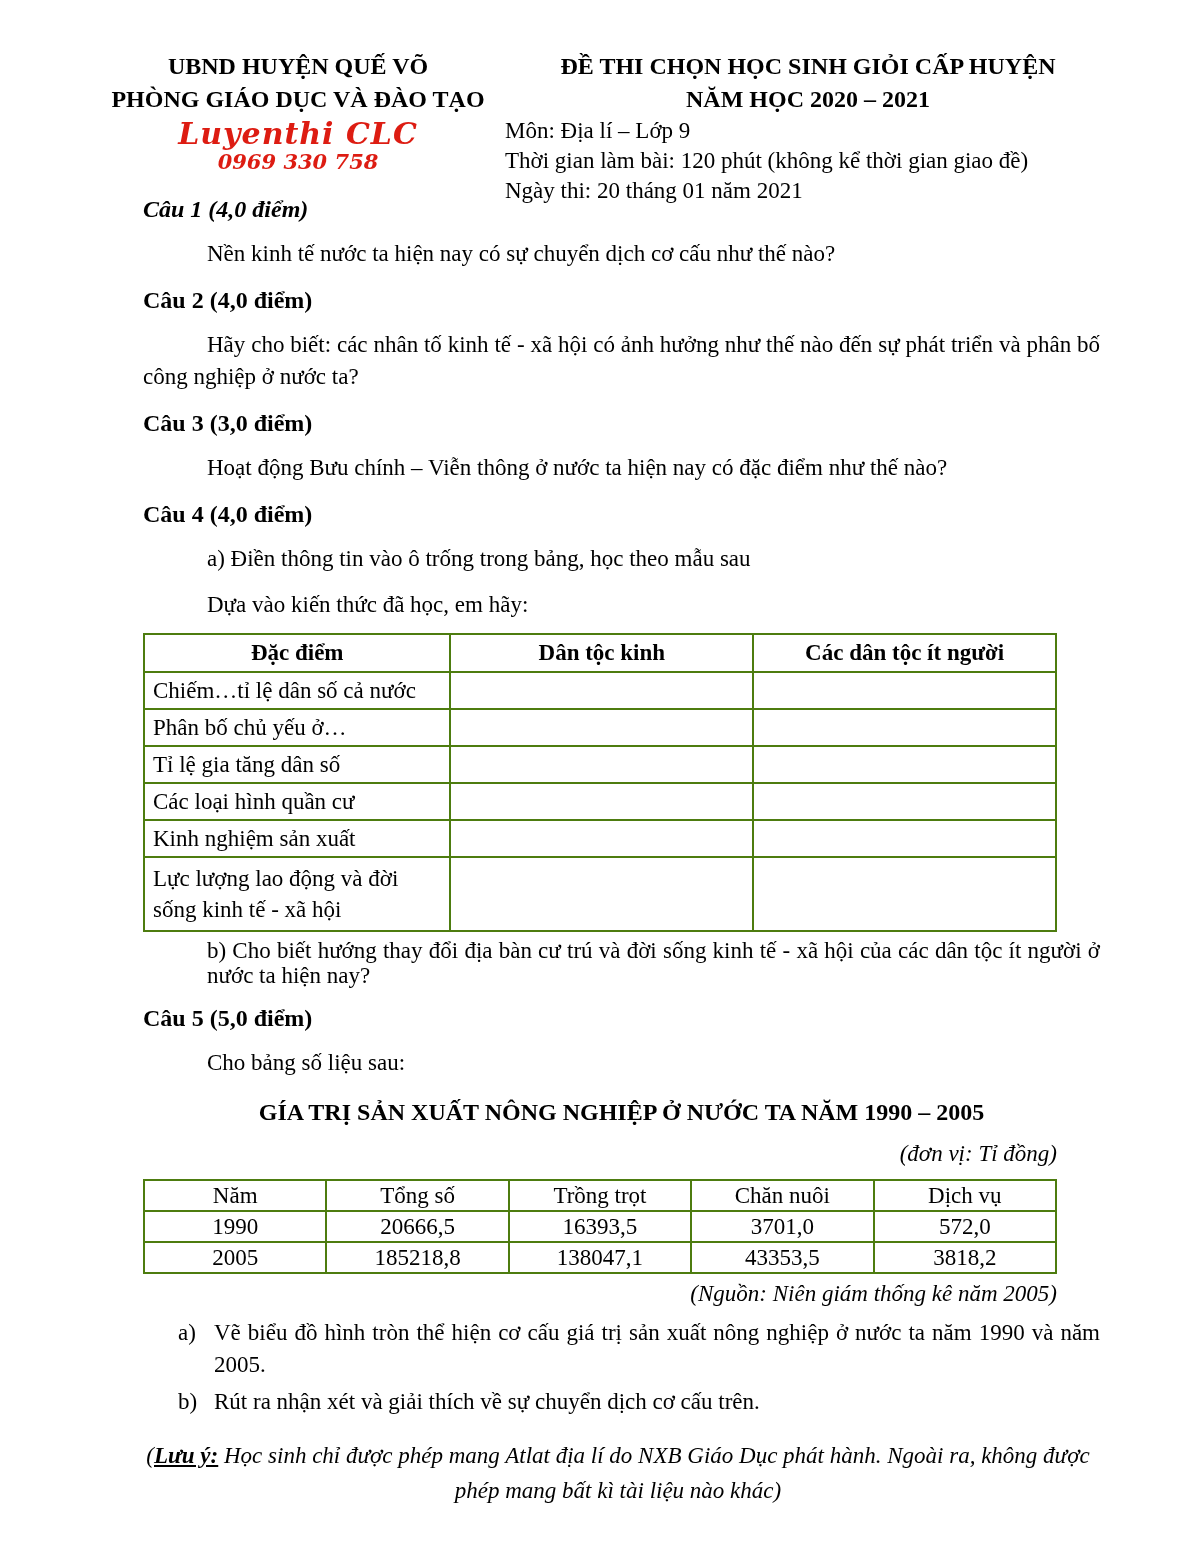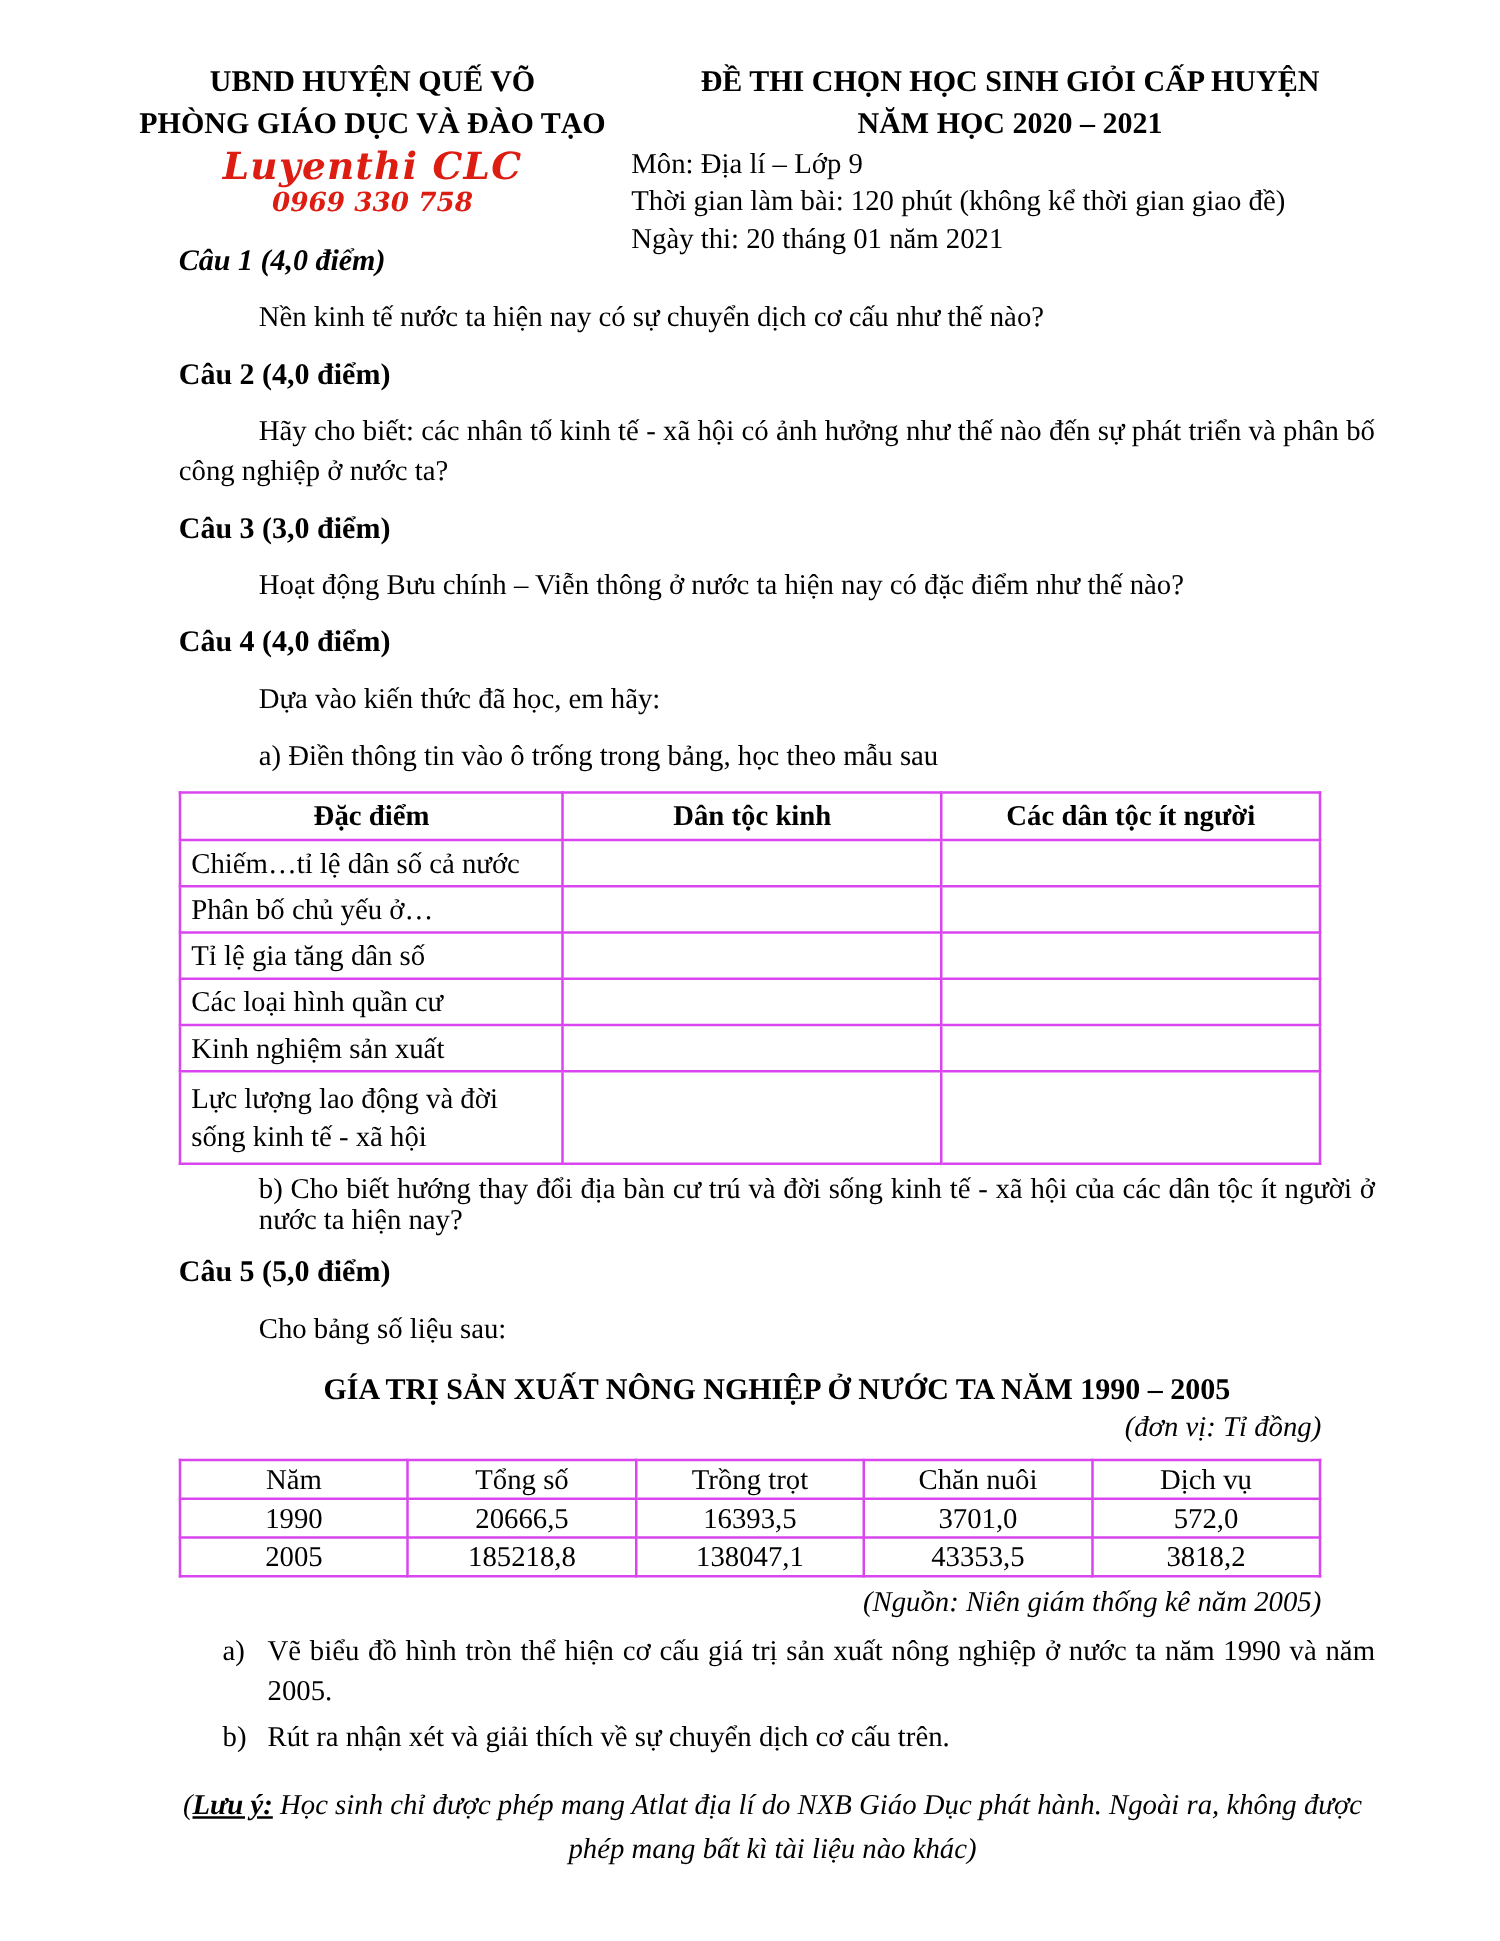--- a/index.html
+++ b/index.html
@@ -52,40 +52,40 @@
   .para {
     font-size: 23px; line-height: 32px; text-align: justify;
     text-indent: 64px; margin-top: 14px;
   }
   .para.no-justify { text-align: left; }
   
   .tbl {
     border-collapse: collapse; width: 914px; margin-top: 12px;
     font-size: 23px;
   }
-  .tbl th, .tbl td { border: 2px solid #d946ef; padding: 1px 8px; }
+  .tbl th, .tbl td { border: 2px solid #4d7c0f; padding: 1px 8px; }
   .tbl1 th { text-align: center; font-weight: 700; height: 38px; }
   .tbl1 td { height: 37px; line-height: 31px; text-align: left; }
   .tbl1 col.c1 { width: 33.6%; }
   .tbl1 col.c2 { width: 33.2%; }
   .tbl1 col.c3 { width: 33.2%; }
   .part-b {
     margin: 6px 0 0 64px; font-size: 23px; line-height: 25px;
     text-align: justify;
   }
   
   .tbl-title {
     text-align: center; font-weight: 700; font-size: 24px;
     margin-top: 18px; line-height: 30px;
   }
   .unit-note, .src-note {
     width: 914px; text-align: right; font-style: italic;
     font-size: 23px; line-height: 30px;
   }
-  .unit-note { margin-top: 0; }
+  .unit-note { margin-top: 12px; }
   .src-note { margin-top: 5px; }
   .tbl2 th, .tbl2 td { text-align: center; height: 31px; font-weight: 400; }
   .tbl2 th { font-weight: 400; }
   .tbl2 col { width: 20%; }
   .tbl2 { margin-top: 10px; padding-left: 21px; }
   .list { margin-top: 8px; }
   .list-item {
     display: flex; margin: 5px 0 0 35px;
     font-size: 23px; line-height: 32px;
   }
@@ -123,22 +123,22 @@
     <div class="q-heading" style="margin-top:0;font-style:italic;">Câu 1 (4,0 điểm)</div>
     <div class="para">Nền kinh tế nước ta hiện nay có sự chuyển dịch cơ cấu như thế nào?</div>
 
     <div class="q-heading">Câu 2 (4,0 điểm)</div>
     <div class="para">Hãy cho biết: các nhân tố kinh tế - xã hội có ảnh hưởng như thế nào đến sự phát triển và phân bố công nghiệp ở nước ta?</div>
 
     <div class="q-heading">Câu 3 (3,0 điểm)</div>
     <div class="para">Hoạt động Bưu chính – Viễn thông ở nước ta hiện nay có đặc điểm như thế nào?</div>
 
     <div class="q-heading">Câu 4 (4,0 điểm)</div>
+    <div class="para no-justify">a) Điền thông tin vào ô trống trong bảng, học theo mẫu sau</div>
     <div class="para no-justify">Dựa vào kiến thức đã học, em hãy:</div>
-    <div class="para no-justify">a) Điền thông tin vào ô trống trong bảng, học theo mẫu sau</div>
 
     <table class="tbl tbl1">
       <colgroup>
           <col class="c1">
           <col class="c2">
           <col class="c3">
         </colgroup>
       <thead>
         <tr>
           <th>Đặc điểm</th>

